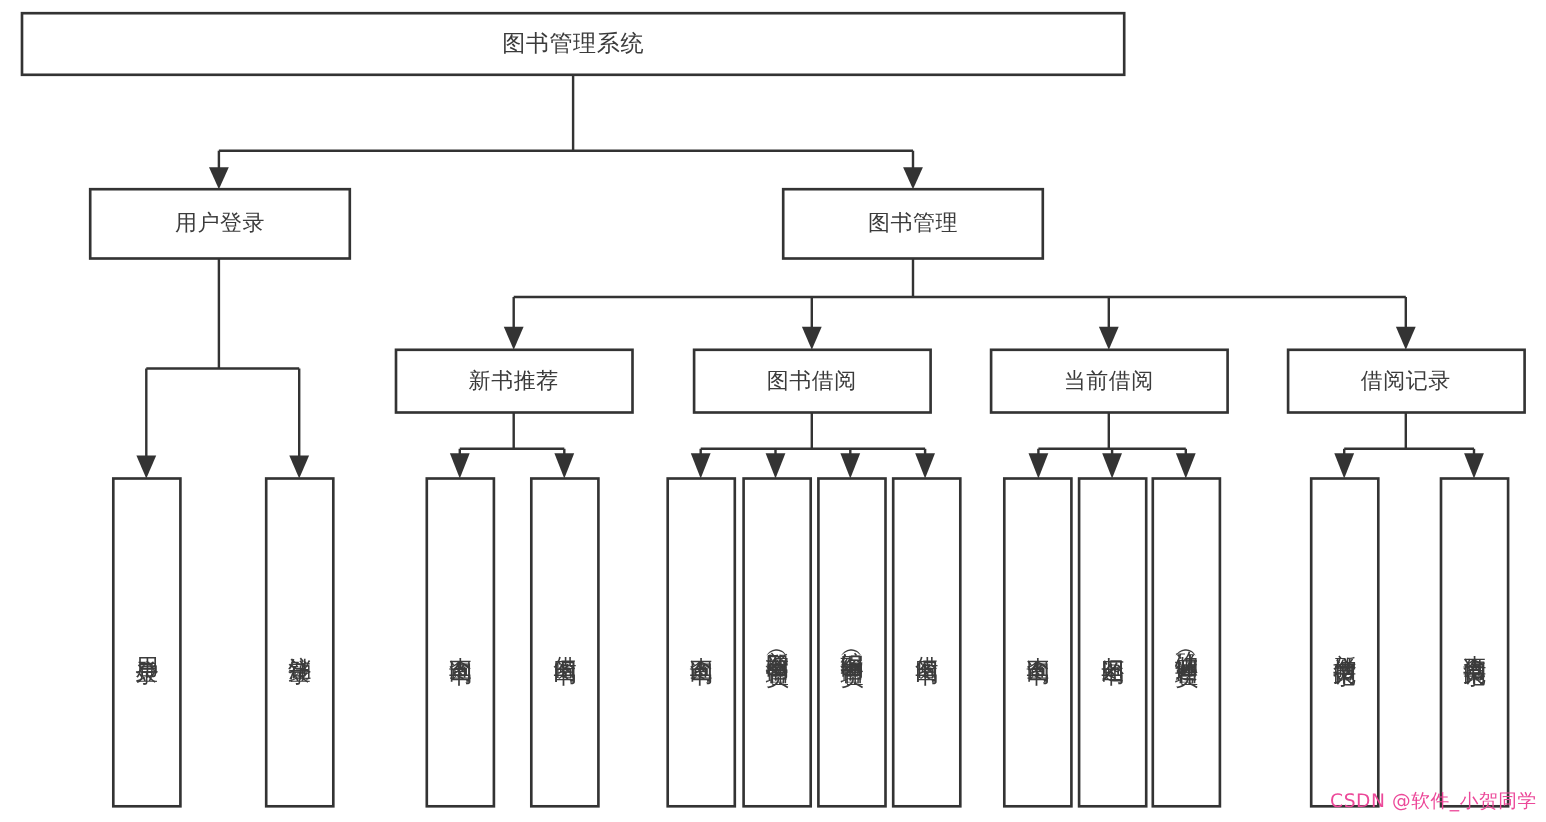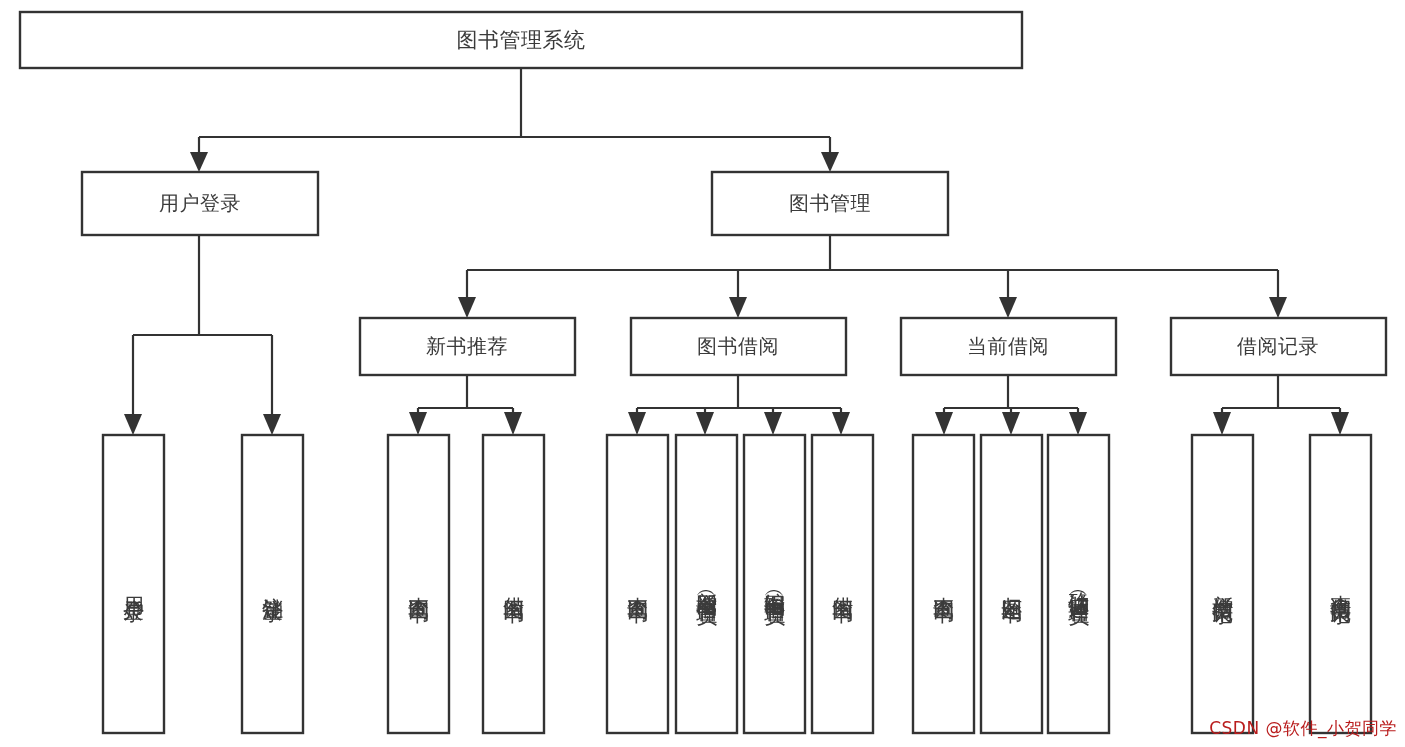--- a/index.html
+++ b/index.html
@@ -74,21 +74,21 @@
     justify-content: center;
     white-space: nowrap;
     pointer-events: none;
   }
   .watermark {
     position: absolute;
     right: 8px;
     bottom: 4px;
     font-family: "DejaVu Sans", "Liberation Sans", sans-serif;
     font-size: 17px;
-    color: #b91c1c;
+    color: #ec4899;
     letter-spacing: 0.5px;
     white-space: nowrap;
   }
 </style>
 </head>
 <body>
 
 <div id="diagram-root">
 
   <svg class="diagram-svg" viewBox="0 0 1405 747">

